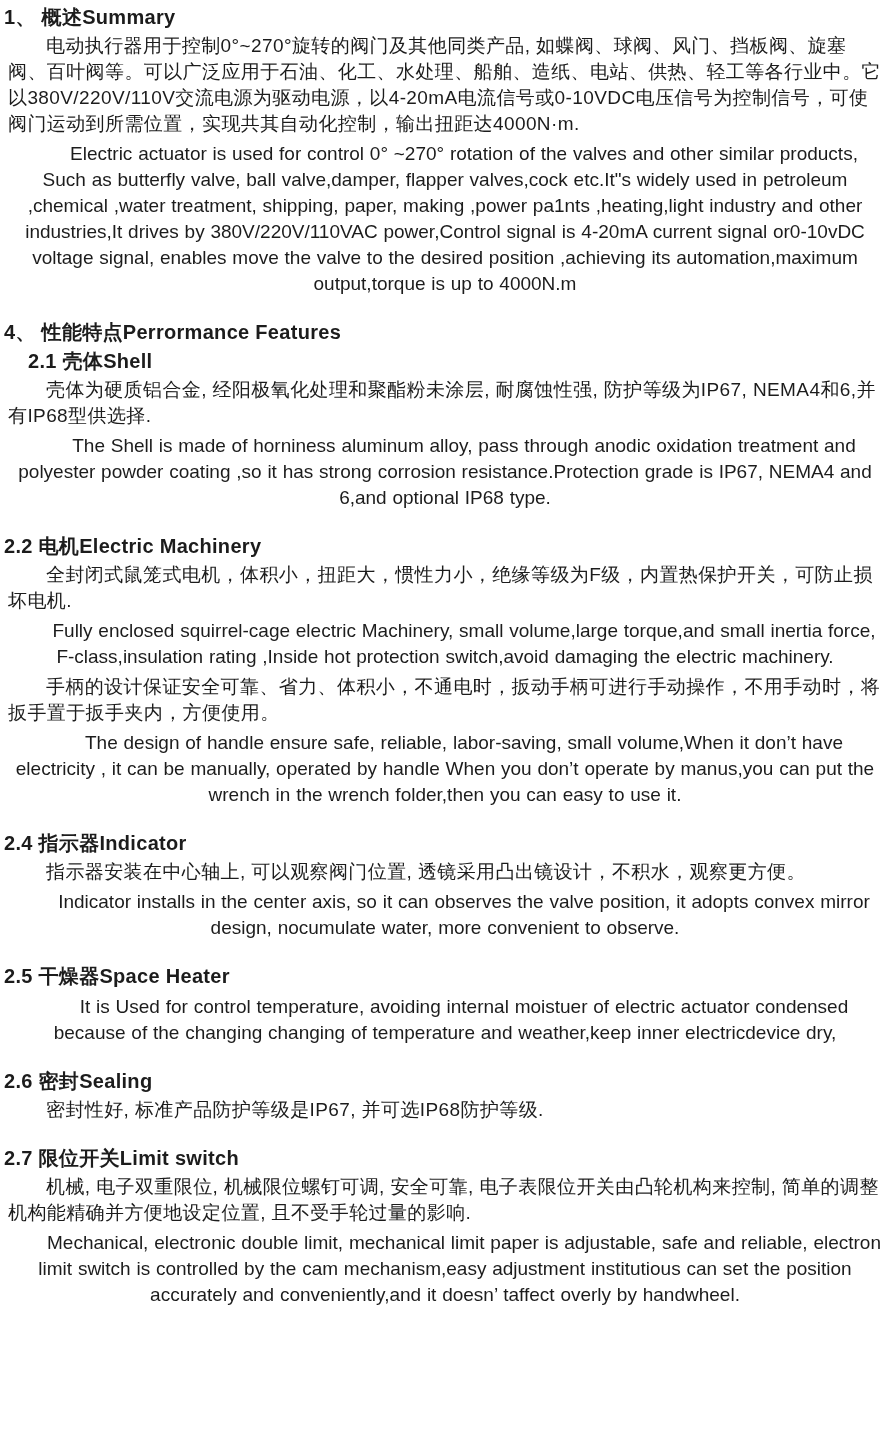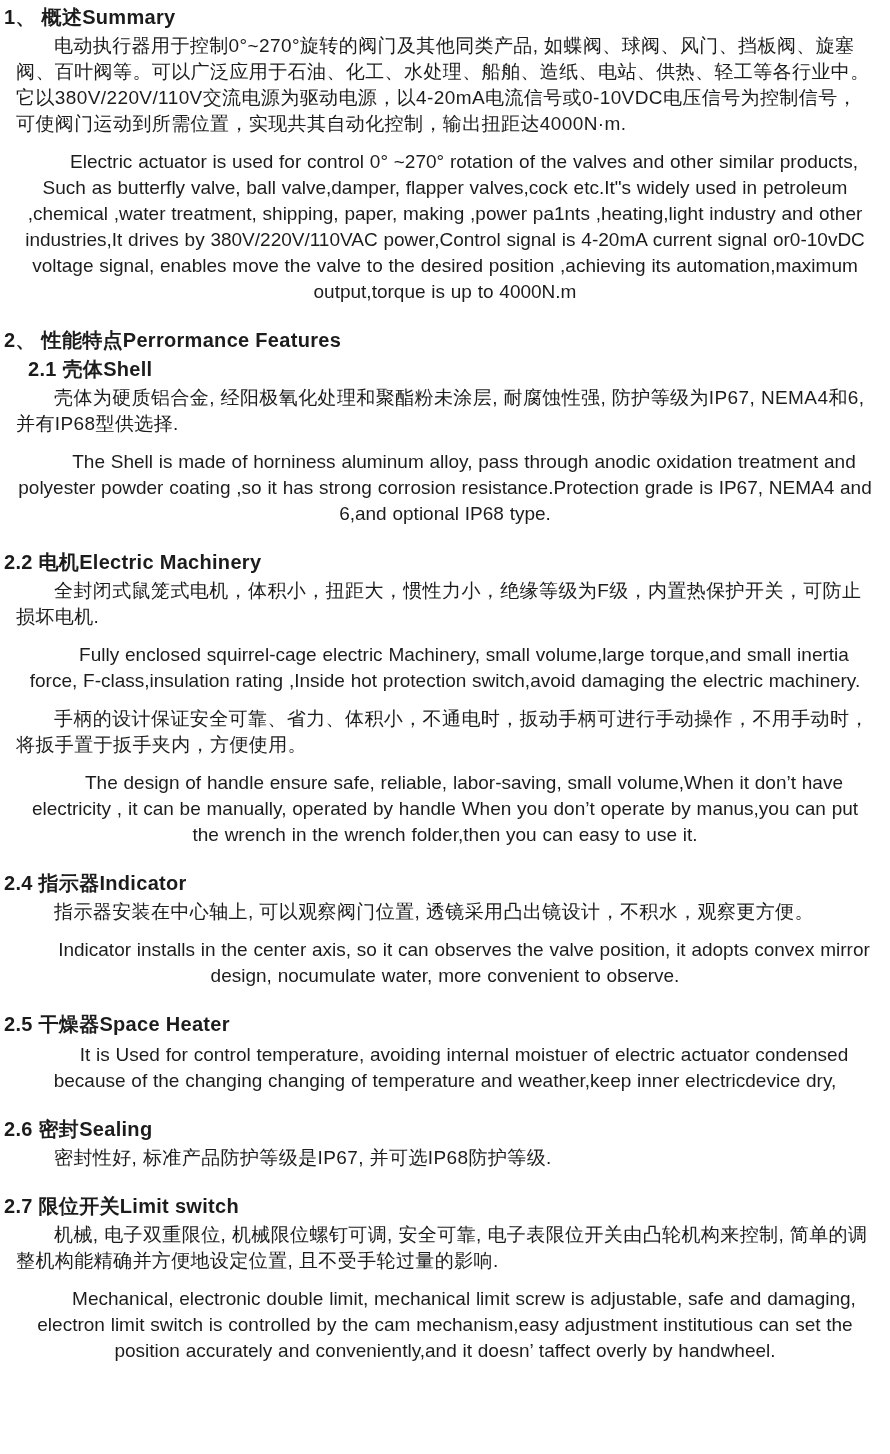--- a/index.html
+++ b/index.html
@@ -30,21 +30,21 @@
     letter-spacing: 0.3px;
   }
   .heading.first {
     margin-top: 0;
   }
   .heading.tight {
     margin-top: 2px;
     margin-left: 24px;
   }
   p {
-    margin: 12px;
+    margin: 4px;
   }
   p.zh {
     margin-top: 2px;
     text-indent: 2em;
     letter-spacing: 0.4px;
   }
   p.en {
     margin-top: 4px;
     text-indent: 2em;
     word-spacing: 0.5px;
@@ -54,21 +54,21 @@
 </head>
 <body>
 
 <main class="page">
     <section>
       <h2 class="heading first">1、 概述Summary</h2>
       <p class="zh">电动执行器用于控制0°~270°旋转的阀门及其他同类产品, 如蝶阀、球阀、风门、挡板阀、旋塞阀、百叶阀等。可以广泛应用于石油、化工、水处理、船舶、造纸、电站、供热、轻工等各行业中。它以380V/220V/110V交流电源为驱动电源，以4-20mA电流信号或0-10VDC电压信号为控制信号，可使阀门运动到所需位置，实现共其自动化控制，输出扭距达4000N·m.</p>
       <p class="en">Electric actuator is used for control 0° ~270° rotation of the valves and other similar products, Such as butterfly valve, ball valve,damper, flapper valves,cock etc.It"s widely used in petroleum ,chemical ,water treatment, shipping, paper, making ,power pa1nts ,heating,light industry and other industries,It drives by 380V/220V/110VAC power,Control signal is 4-20mA current signal or0-10vDC voltage signal, enables move the valve to the desired position ,achieving its  automation,maximum output,torque is up to 4000N.m</p>
     </section>
     <section>
-      <h2 class="heading">2、 性能特点Perrormance Features</h2>
+      <h2 class="heading">4、 性能特点Perrormance Features</h2>
     </section>
     <section>
       <h2 class="heading tight">2.1 壳体Shell</h2>
       <p class="zh">壳体为硬质铝合金, 经阳极氧化处理和聚酯粉未涂层, 耐腐蚀性强, 防护等级为IP67, NEMA4和6,并有IP68型供选择.</p>
       <p class="en">The Shell is made of horniness  aluminum alloy, pass through anodic oxidation treatment and polyester powder coating ,so it has strong corrosion resistance.Protection grade is IP67, NEMA4 and 6,and optional IP68 type.</p>
     </section>
     <section>
       <h2 class="heading">2.2 电机Electric Machinery</h2>
       <p class="zh">全封闭式鼠笼式电机，体积小，扭距大，惯性力小，绝缘等级为F级，内置热保护开关，可防止损坏电机.</p>
       <p class="en">Fully enclosed squirrel-cage electric Machinery, small volume,large torque,and small inertia force, F-class,insulation rating ,Inside hot protection switch,avoid damaging the electric machinery.</p>
@@ -86,15 +86,15 @@
       <h2 class="heading">2.5 干燥器Space Heater</h2>
       <p class="en">It is Used for control temperature, avoiding internal moistuer of electric actuator condensed because of the changing changing of temperature and weather,keep inner  electricdevice dry,</p>
     </section>
     <section>
       <h2 class="heading">2.6 密封Sealing</h2>
       <p class="zh">密封性好, 标准产品防护等级是IP67, 并可选IP68防护等级.</p>
     </section>
     <section>
       <h2 class="heading">2.7 限位开关Limit switch</h2>
       <p class="zh">机械, 电子双重限位, 机械限位螺钉可调, 安全可靠, 电子表限位开关由凸轮机构来控制, 简单的调整机构能精确并方便地设定位置, 且不受手轮过量的影响.</p>
-      <p class="en">Mechanical, electronic double limit, mechanical limit screw is adjustable, safe and damaging, electron limit switch is controlled by the cam mechanism,easy adjustment institutious can set the position accurately and conveniently,and it  doesn’ taffect overly by handwheel.</p>
+      <p class="en">Mechanical, electronic double limit, mechanical limit paper is adjustable, safe and reliable, electron limit switch is controlled by the cam mechanism,easy adjustment institutious can set the position accurately and conveniently,and it  doesn’ taffect overly by handwheel.</p>
     </section>
   </main>
 
 </body></html>

